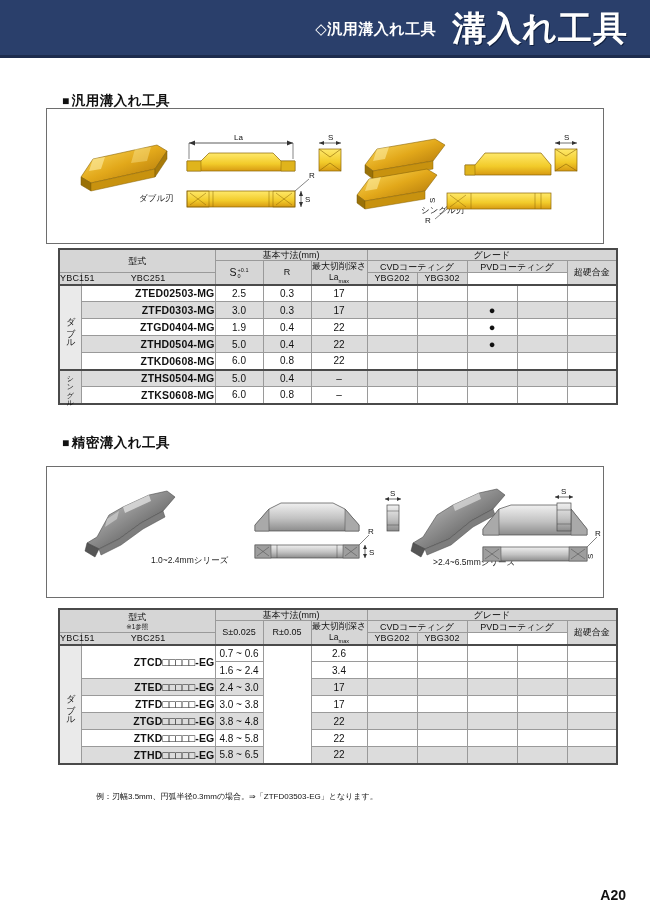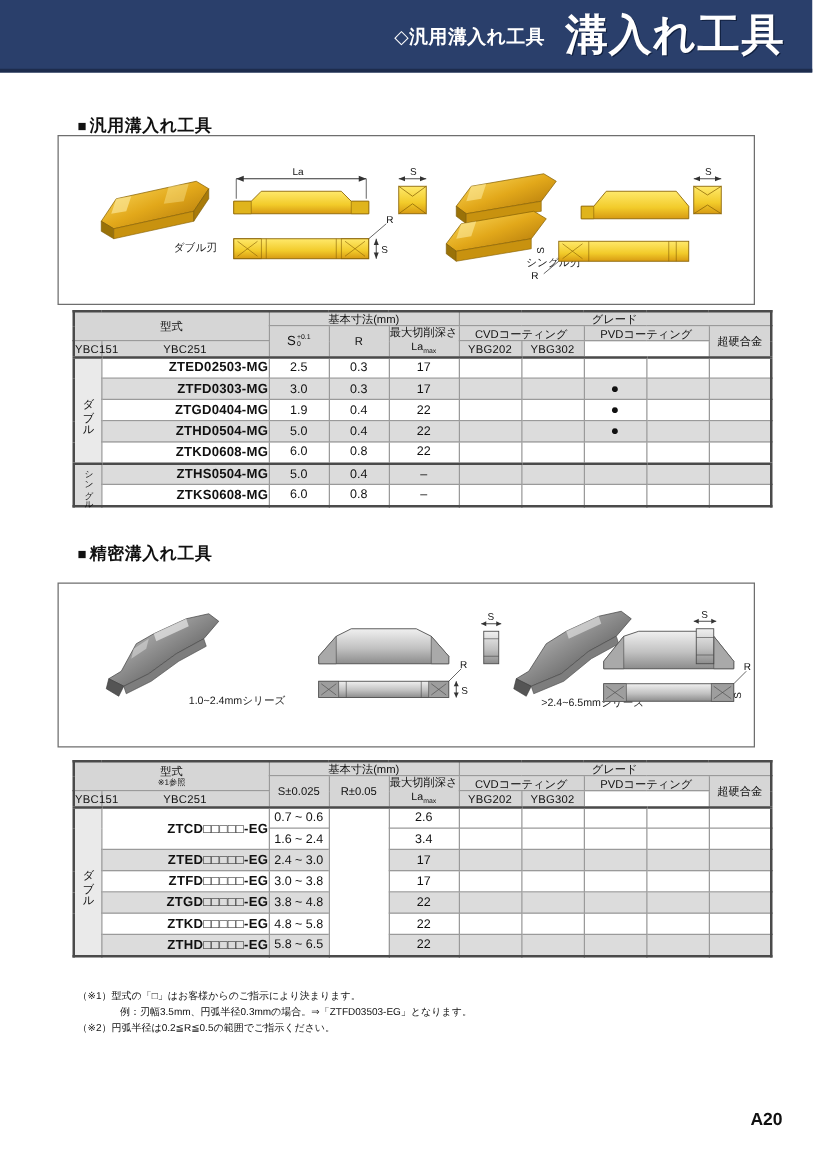--- a/index.html
+++ b/index.html
@@ -585,18 +585,16 @@
       <td class="dotcell"></td>
       <td class="dotcell"></td>
       <td class="dotcell"></td>
       <td class="dotcell"></td>
       <td class="dotcell"></td>
     </tr>
   </tbody>
 </table>
 
 <div class="notes">
-  <div>（※1）型式の「□」はお客様からのご指示により決まります。</div>
   <span class="indent">例：刃幅3.5mm、円弧半径0.3mmの場合。⇒「ZTFD03503-EG」となります。</span>
-  <div>（※2）円弧半径は0.2≦R≦0.5の範囲でご指示ください。</div>
 </div>
 
 <div class="pageno">A20</div>
 
 </body></html>

